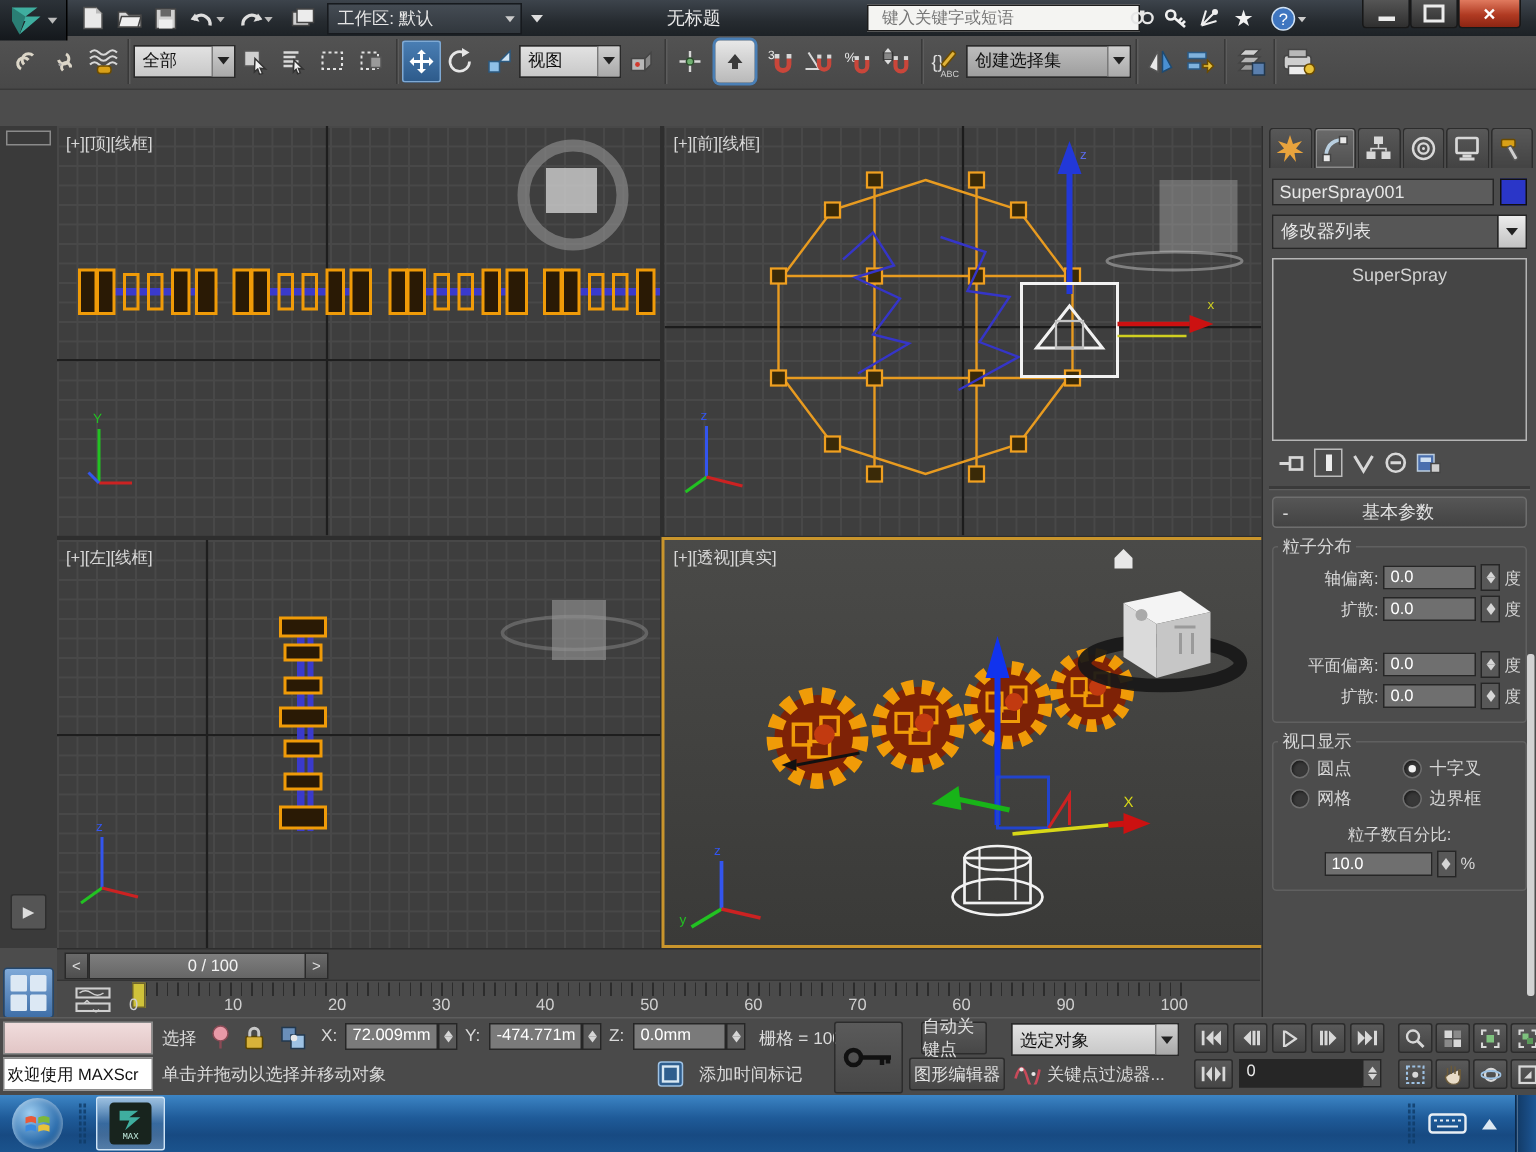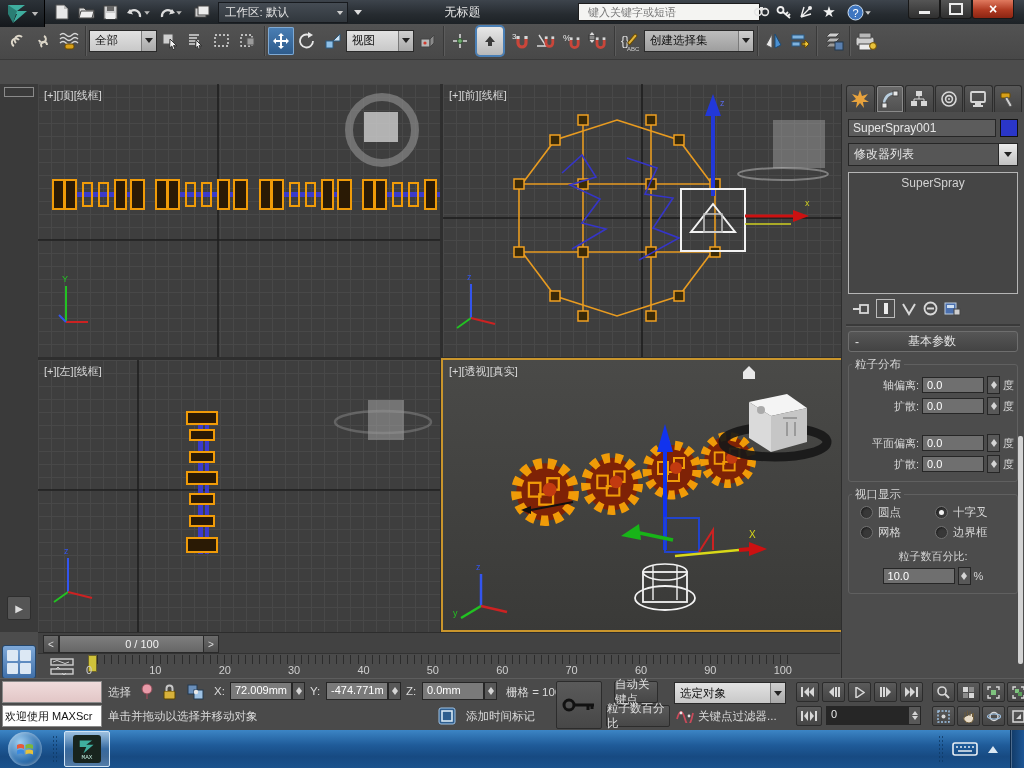--- a/index.html
+++ b/index.html
@@ -866,21 +866,21 @@
 
     <div class="abs" style="left:2px;top:26px;width:100px;height:22px;background:#fff;border:1px solid #8a8a8a;box-sizing:border-box;display:flex;align-items:center;overflow:hidden;">
       <span style="font-size:11px;color:#111;padding-left:2px;white-space:nowrap;">欢迎使用 MAXScr</span>
     </div>
     <div class="abs stext" style="left:108px;top:30px;">单击并拖动以选择并移动对象</div>
     <svg class="abs" style="left:438px;top:28px;" width="18" height="18" viewBox="0 0 18 18">
         <rect x="1" y="1" width="16" height="16" rx="2" fill="#2f5e8e" stroke="#9ec2e4"></rect>
         <rect x="4" y="4" width="10" height="10" fill="none" stroke="#d8e8f4" stroke-width="1.6"></rect>
       </svg>
     <div class="abs stext" style="left:466px;top:30px;">添加时间标记</div>
-    <div class="abs sbtn" style="left:606px;top:26px;width:64px;height:22px;">粒子数百分比</div>
+    <div class="abs sbtn" style="left:606px;top:26px;width:64px;height:22px;">图形编辑器</div>
     <svg class="abs" style="left:676px;top:28px;" width="18" height="16" viewBox="0 0 18 16">
         <path d="M1 12 q4 -14 8 0 t8 -6" fill="none" stroke="#c84a5a" stroke-width="1.8"></path>
         <circle cx="5" cy="6" r="1.4" fill="#e8e8e8"></circle>
         <circle cx="13" cy="9" r="1.4" fill="#e8e8e8"></circle>
       </svg>
     <div class="abs stext" style="left:698px;top:30px;">关键点过滤器...</div>
     <div class="abs pbtn" style="left:796px;top:27px;width:26px;">
         <svg width="16" height="10" viewBox="0 0 16 10">
           <rect x="0" y="0" width="2" height="10" fill="#d8d8d8"></rect>
           <polygon points="7,0 3,5 7,10" fill="#d8d8d8"></polygon>

